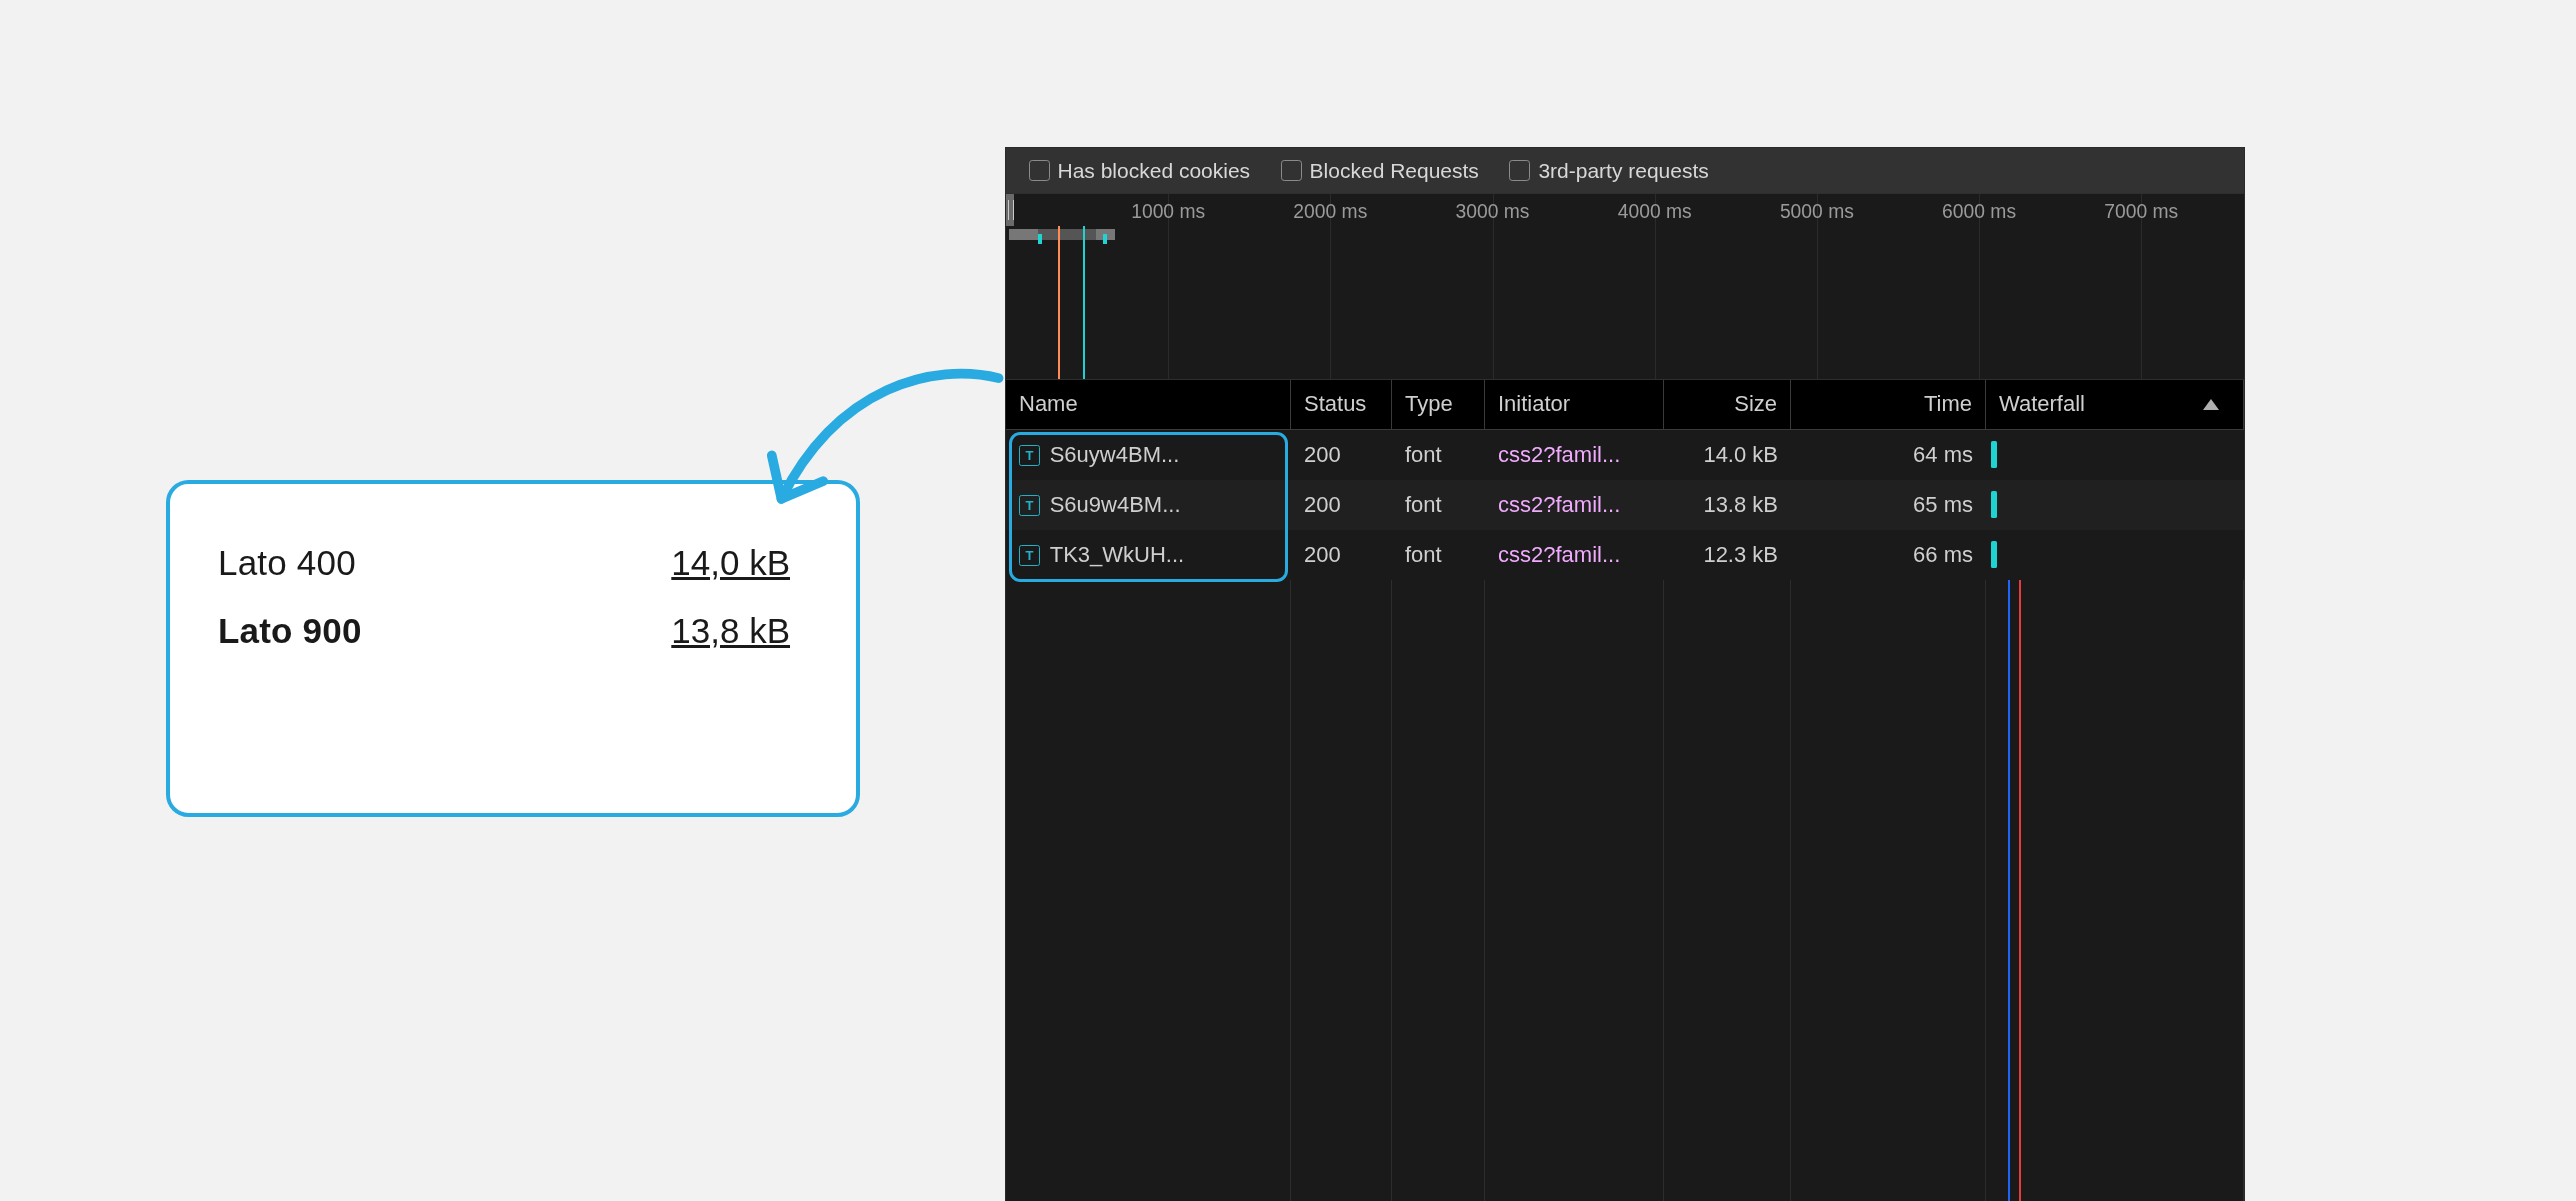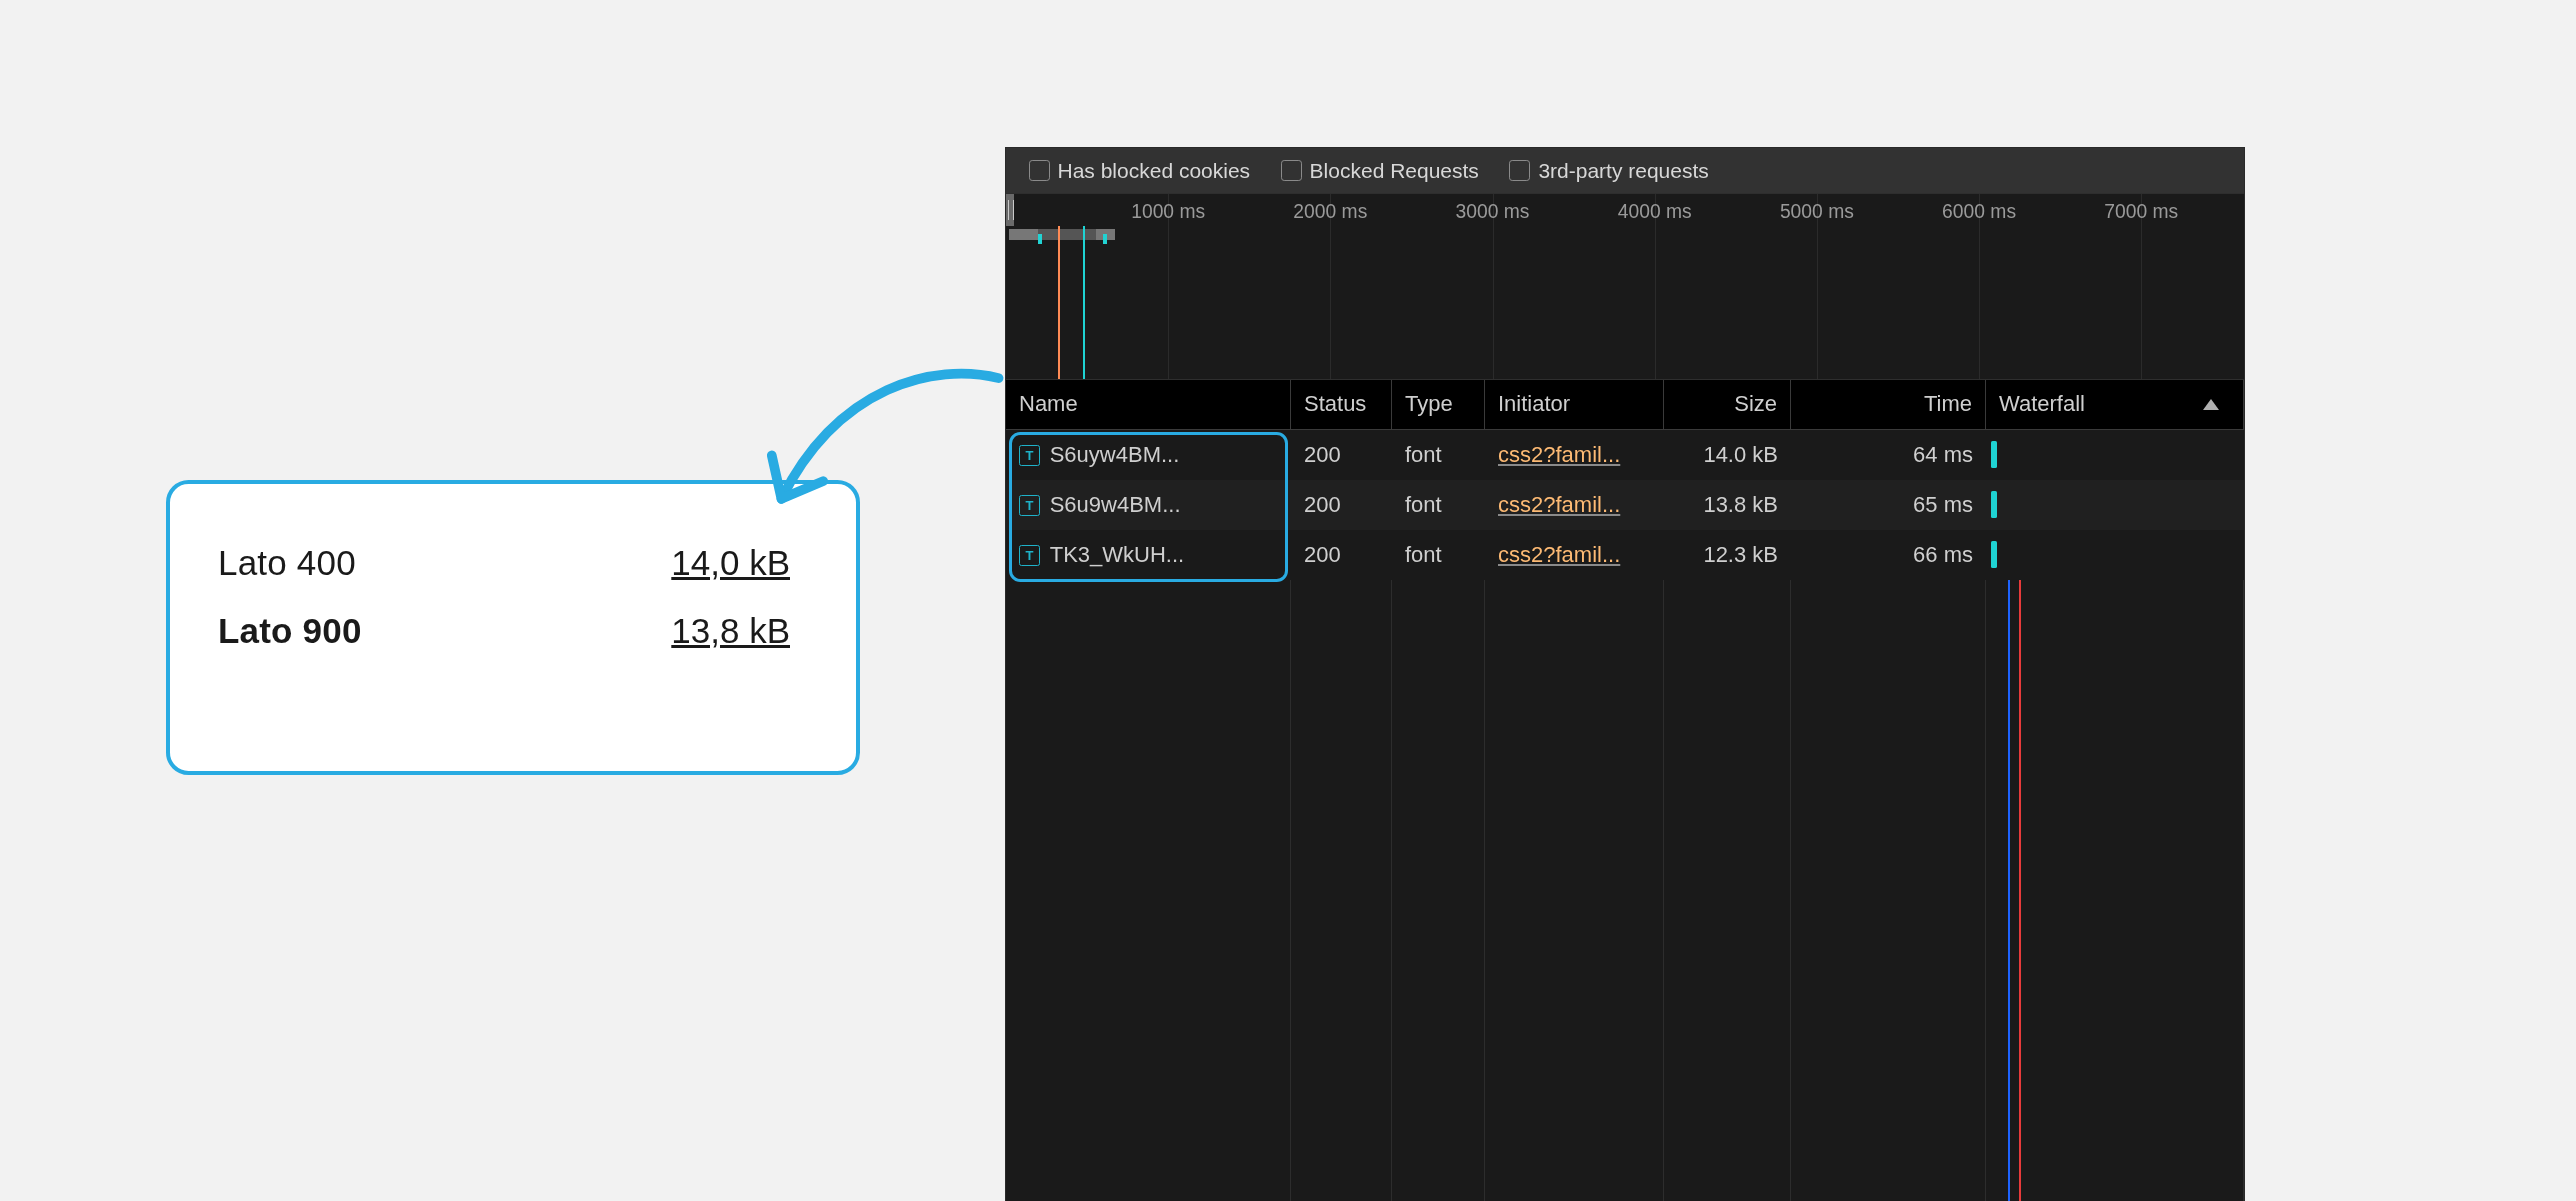--- a/index.html
+++ b/index.html
@@ -10,21 +10,21 @@
     position: relative;
     overflow: hidden;
   }
 
   
   .callout {
     position: absolute;
     left: 166px;
     top: 480px;
     width: 694px;
-    height: 295px;
+    height: 337px;
     background: #ffffff;
     border: 4.8px solid #29abe2;
     border-radius: 22.5px;
     padding: 45px 66px 45px 48px;
   }
   .callout-row {
     display: flex;
     justify-content: space-between;
     align-items: baseline;
     height: 68px;
@@ -187,21 +187,21 @@
     color:#cfcfcf;
   }
   .grid-row:nth-child(odd){ background:#202020; }
   .grid-row:nth-child(even){ background:#1a1a1a; }
   .grid-row > div {
     display:flex; align-items:center;
     padding:0 13px;
     white-space:nowrap; overflow:hidden; text-overflow:ellipsis;
   }
   .c-size, .c-time { justify-content:flex-end; }
-  .c-init span { text-decoration: underline; text-decoration-color:#8a8a8a; color:#fdba74; cursor:pointer;text-align:center;}
+  .c-init span { text-decoration-color:#8a8a8a; color:#f0abfc; cursor:pointer;text-align:center;}
 
   .file-cell { gap:9.7px; }
   .file-icon {
     width:21px; height:21px; flex:0 0 auto;
     border:1.6px solid #1fb2c9; border-radius:2.4px;
     display:flex; align-items:center; justify-content:center;
     font-size:13px; color:#1fb2c9; font-weight:700; line-height:1;
     font-family: Arial, sans-serif;
   }
 

